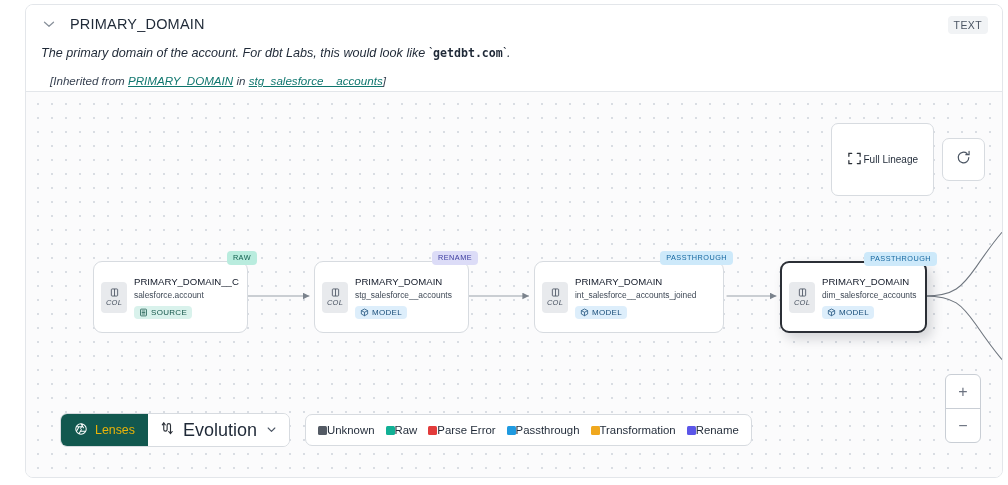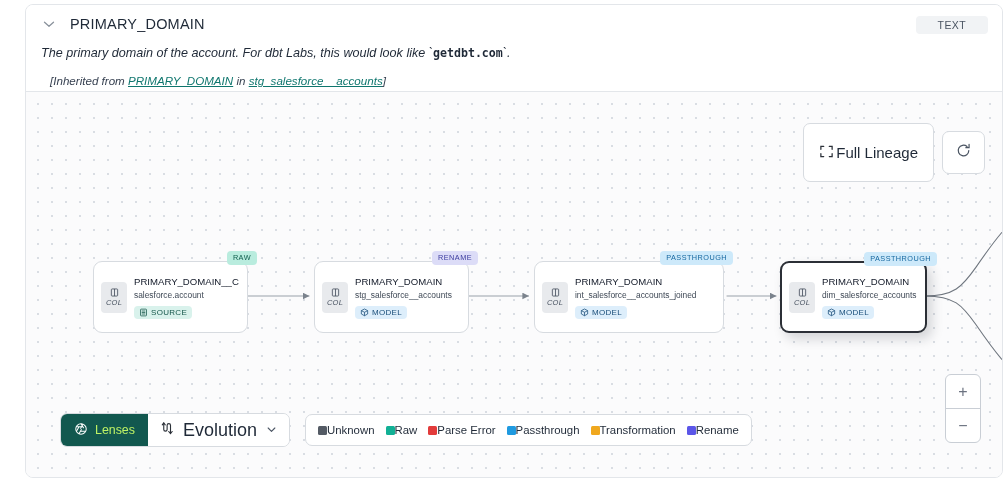--- a/index.html
+++ b/index.html
@@ -17,21 +17,21 @@
   }
   
   .hdr{position:absolute;left:0;top:0;width:100%;height:86px;background:#fff;}
   .hdr-row{position:absolute;left:14px;top:10px;display:flex;align-items:center;gap:12px;}
   .chev{width:18px;height:18px;display:block;color:#6b7280;}
   .chev svg{display:block;}
   .title{font-size:14.5px;color:#1f2937;letter-spacing:.2px;}
   .text-badge{
     position:absolute;right:14px;top:11px;
     background:#f1f3f5;color:#4b5563;font-size:10.5px;
-    padding:3px 22px;border-radius:4px;letter-spacing:.4px;
+    padding:3px 6px;border-radius:4px;letter-spacing:.4px;
   }
   .desc{
     position:absolute;left:15px;top:41px;right:20px;
     font-size:12.6px;font-style:italic;color:#1f2937;
   }
   .code{font-family:"DejaVu Sans Mono", monospace;font-style:normal;font-weight:bold;font-size:11.6px;}
   .inh{
     position:absolute;left:15px;top:69px;
     font-size:11.6px;font-style:italic;color:#374151;margin-left:9px;
   }
@@ -73,41 +73,41 @@
   .tag{
     position:absolute;top:-11px;font-size:7.3px;letter-spacing:.45px;
     padding:3px 6px;border-radius:4px;line-height:8px;
   }
   .t-raw{background:#b9ecde;color:#0f5d4c;}
   .t-rename{background:#dcdcf7;color:#3b3b9e;}
   .t-pass{background:#cde9fa;color:#1668a0;}
   
   .tr{position:absolute;right:17px;top:31px;display:flex;gap:8px;align-items:center;}
   .btn-full{
-    height:41px;display:flex;align-items:center;gap:2px;padding:8px 15px;
+    height:41px;display:flex;align-items:center;gap:2px;padding:15px 15px;
     background:#fff;border:1px solid #d7dbe0;border-radius:7px;
-    font-size:15px;color:#1f2937;cursor:pointer;
+    font-size:10px;color:#1f2937;cursor:pointer;
   }
   .btn-refresh{
     width:41px;height:41px;background:#fff;border:1px solid #d7dbe0;border-radius:7px;
     display:flex;align-items:center;justify-content:center;cursor:pointer;color:#4b5563;
   }
   
   .zoomctl{
     position:absolute;right:21px;bottom:34px;width:34px;
     background:#fff;border:1px solid #c9ced5;border-radius:6px;overflow:hidden;
   }
   .zbtn{height:33px;display:flex;align-items:center;justify-content:center;
         font-size:16px;color:#6b7280;cursor:pointer;}
   .zsep{height:1px;background:#c9ced5;}
   
   .bottom{position:absolute;left:34px;bottom:30px;display:flex;align-items:center;gap:15px;}
   .lensgrp{display:flex;height:32px;border-radius:7px;overflow:hidden;border:1px solid #d7dbe0;background:#fff;}
   .lenses{
-    display:flex;align-items:center;gap:7px;padding:0 13px;background:#12584f;color:#bef264;
+    display:flex;align-items:center;gap:7px;padding:0 13px;background:#12584f;color:#eab308;
     font-size:12.4px;cursor:pointer;
   }
   .evolution{
     display:flex;align-items:center;gap:8px;padding:0 11px 0 12px;color:#1f2937;
     font-size:18px;cursor:pointer;background:#fff;
   }
   .legend{
     display:flex;align-items:center;gap:11px;height:30px;padding:0 12px;
     background:#fff;border:1px solid #d7dbe0;border-radius:7px;
   }

